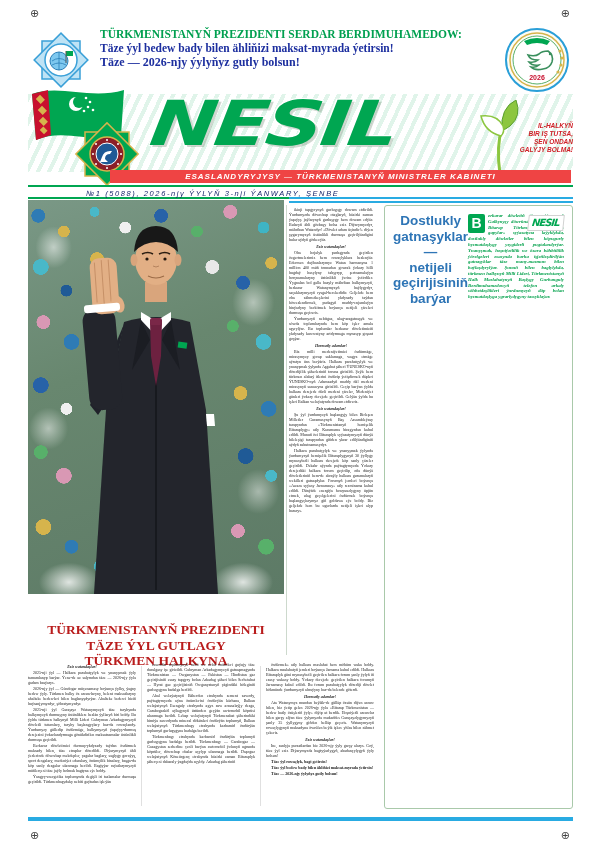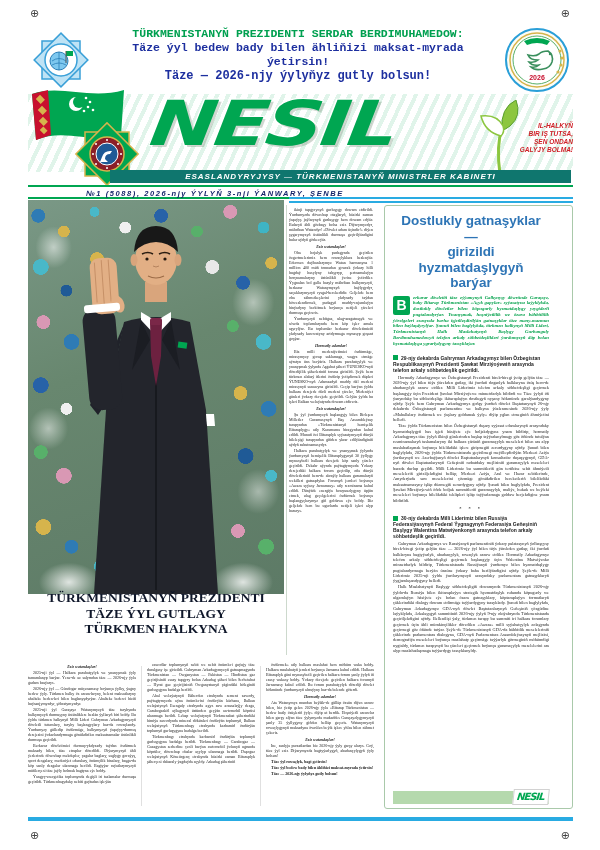--- a/index.html
+++ b/index.html
@@ -3,41 +3,41 @@
 <meta charset="utf-8">
 <style>
   html,body{margin:0;padding:0;}
   body{width:600px;height:850px;position:relative;background:#ffffff;overflow:hidden;
        font-family:"Liberation Serif",serif;-webkit-font-smoothing:antialiased;}
   .abs{position:absolute;}
   
   .regmark{position:absolute;font-size:11px;color:#444;font-family:"DejaVu Sans",sans-serif;}
   
   .hdr{position:absolute;top:27px;left:28px;width:544px;height:66px;}
-  .hdr-center{position:absolute;left:72px;right:76px;top:0;text-align:center;font-family:Liberation Mono, monospace;}
+  .hdr-center{position:absolute;left:72px;right:76px;top:0;font-family:Liberation Serif, serif;}
   .hdr-l1{color:#00a050;font-weight:bold;font-size:11.5px;line-height:14px;}
   .hdr-l2,.hdr-l3,.hdr-l4{color:#1d2f9f;font-weight:bold;font-size:11.5px;line-height:14px;}
   .hdr-l4{font-size:12px;}
   
   .mast{position:absolute;top:94px;left:28px;width:545px;height:106px;}
   .mast-stripes{position:absolute;left:0;top:0;right:0;height:78px;
      background:repeating-linear-gradient(115deg,rgba(0,166,81,.12) 0 4px,rgba(255,255,255,0) 4px 10px);}
   .nesil{position:absolute;left:118px;top:-6px;font-family:"DejaVu Sans",sans-serif;
      font-weight:bold;font-style:italic;font-size:62px;line-height:72px;color:#00a651;
      letter-spacing:-2px;display:inline-block;transform:skewX(-8deg) scaleX(1.28);transform-origin:left bottom;
      text-shadow:2px 2px 0 rgba(120,140,120,.35), -1px -1px 0 #fff,1px -1px 0 #fff,-1px 1px 0 #fff;}
   .slogan{position:absolute;right:0;top:28px;width:74px;text-align:right;color:#cf2027;
      font-family:"Liberation Sans",sans-serif;font-weight:bold;font-style:italic;
      font-size:6.5px;line-height:8px;}
-  .founder{position:absolute;left:82px;right:2px;top:76px;height:13px;background:#0f766e;
+  .founder{position:absolute;left:82px;right:2px;top:76px;height:13px;background:#ef4444;
      color:#fff;font-family:"Liberation Sans",sans-serif;font-weight:bold;font-style:italic;
      font-size:8px;line-height:13px;text-align:center;letter-spacing:1px;}
   .issue{position:absolute;left:0;right:0;top:91px;height:14px;border-top:2px solid #00a651;
      border-bottom:2px solid #00a651;color:#16266b;font-family:"Liberation Sans",sans-serif;
-     font-weight:bold;font-style:italic;font-size:7.5px;line-height:13px;letter-spacing:1.6px;
+     font-weight:normal;font-style:italic;font-size:7.5px;line-height:13px;letter-spacing:1.6px;
      padding-left:58px;box-sizing:border-box;}
   
   .bluebar{position:absolute;background:#29abe2;}
   .vrule{position:absolute;width:1px;background:#cdd9cd;}
   
   .photo{position:absolute;left:28px;top:200px;width:256px;height:394px;overflow:hidden;}
   .photo-bg{position:absolute;inset:0;
     background-image:
      radial-gradient(7px 7px at 4% 4%, #2e7bb5 96%, transparent 100%),
      radial-gradient(6px 6px at 14% 8%, #d6b44c 96%, transparent 100%),
@@ -74,33 +74,33 @@
      radial-gradient(5px 5px at 44% 91%, #f0f0f0 96%, transparent 100%),
      radial-gradient(7px 7px at 70% 93%, #d6b44c 96%, transparent 100%),
      radial-gradient(26px 30px at 10% 12%, rgba(255,255,255,.55), transparent 70%),
      radial-gradient(30px 34px at 88% 26%, rgba(255,255,255,.5), transparent 70%),
      radial-gradient(28px 30px at 8% 58%, rgba(255,255,255,.5), transparent 70%),
      radial-gradient(30px 32px at 90% 74%, rgba(255,255,255,.45), transparent 70%),
      radial-gradient(40px 26px at 16% 97%, rgba(255,255,255,.8), transparent 75%),
      radial-gradient(40px 26px at 84% 97%, rgba(255,255,255,.8), transparent 75%),
      linear-gradient(160deg,#7a9886 0%,#68876f 40%,#5d7a66 100%);}
   
-  .lead-hl{position:absolute;left:28px;top:590px;width:256px;text-align:center;color:#0f172a;
+  .lead-hl{position:absolute;left:28px;top:622px;width:256px;text-align:center;color:#b91c1c;
      font-family:"Liberation Serif",serif;font-weight:bold;font-size:13.5px;line-height:15.5px;}
   
   .midcol{position:absolute;left:289px;top:207px;width:84px;height:450px;overflow:hidden;}
   .bcols{position:absolute;left:28px;top:662px;width:346px;height:148px;overflow:hidden;}
   .bcol{position:absolute;top:0;width:108px;height:148px;overflow:hidden;}
   .para{font-size:4px;line-height:5px;text-align:justify;color:#1c1c1c;text-indent:5px;margin:0 0 1px 0;}
   .para.sub{font-weight:bold;font-style:italic;text-align:center;text-indent:0;margin:2px 0 1px 0;}
   .para.wish{font-weight:bold;text-align:left;margin-top:1px;}
   
   .sidebar{position:absolute;left:384px;top:205px;width:189px;height:604px;background:#fff;
      border:1px solid #a9c9aa;border-radius:3px;box-sizing:border-box;display:flex;
-     flex-direction:column;padding:7px 23px 4px 8px;}
+     flex-direction:row;padding:7px 8px 4px 8px;}
   .sb-title{color:#2e75b6;font-family:"Liberation Sans",sans-serif;font-weight:bold;
      font-size:13.5px;line-height:15.5px;text-align:center;margin-bottom:4px;}
   .sb-intro{color:#00a04a;font-weight:bold;font-style:italic;font-size:4.8px;line-height:5.8px;
      text-align:justify;margin-bottom:4px;}
   .dropcap{float:left;width:17px;height:19px;background:#00a651;color:#fff;border-radius:2px;
      font-family:"Liberation Sans",sans-serif;font-weight:bold;font-style:normal;font-size:14px;
      line-height:19px;text-align:center;margin:1px 3px 0 0;}
   .sb-flow{flex:1;overflow:hidden;}
   .sb-flow .para{font-size:4.3px;line-height:5.3px;}
   .sb-flow .para.bullet{font-family:"Liberation Sans",sans-serif;font-weight:bold;font-size:5px;
@@ -303,21 +303,21 @@
       <div class="para p">Ine, sanlyja pursatlardan biz 2026-njy ýyly garşy alarys. Goý, täze ýyl eziz Diýarymyzda bagtyýarlygyň, abadançylygyň ýyly bolsun!</div>
       <div class="para wish">Täze ýyl rowaçlyk, bagt getirsin!</div>
       <div class="para wish">Täze ýyl bedew bady bilen ähliňizi maksat-myrada ýetirsin!</div>
       <div class="para wish">Täze — 2026-njy ýylyňyz gutly bolsun!</div>
     </div>
 </div>
 
 <div class="sidebar">
   <div class="sb-title">
       <div class="hl-line">Dostlukly gatnaşyklar —</div>
-      <div class="hl-line">girizildi hyzmatdaşlygyň</div>
+      <div class="hl-line">netijeli geçirijisiniň</div>
       <div class="hl-line">barýar</div>
     </div>
   <div class="sb-intro">
     <span class="dropcap">B</span><span>erkarar döwletiň täze eýýamynyň Galkynyşy döwründe Garaşsyz, baky Bitarap Türkmenistan «Açyk gapylar» syýasatyna laýyklykda, dostlukly döwletler bilen köpugurly hyzmatdaşlygy yzygiderli pugtalandyrýar. Ynanyşmak, hoşniýetlilik we özara bähbitlilik ýörelgeleri esasynda barha işjeňleşdirilýän gatnaşyklar täze many-mazmun bilen baýlaşdyrylýar. Şunuň bilen baglylykda, türkmen halkynyň Milli Lideri, Türkmenistanyň Halk Maslahatynyň Başlygy Gurbanguly Berdimuhamedowyň telefon arkaly söhbetdeşlikleri ýurdumyzyň däp bolan hyzmatdaşlyga ygrarlydygyny tassyklaýar.</span>
   </div>
   <div class="sb-flow">
       <div class="para bullet">29-njy dekabrda Gahryman Arkadagymyz bilen Özbegistan Respublikasynyň Prezidenti Şawkat Mirziýoýewiň arasynda telefon arkaly söhbetdeşlik geçirildi.</div>
       <div class="para p">Hormatly Arkadagymyz we Özbegistanyň Prezidenti birek-biregi ýetip gelýän täze — 2026-njy ýyl bilen tüýs ýürekden gutlap, iki ýurduň doganlyk halklaryna ösüş hem-de abadançylyk arzuw etdiler. Milli Liderimiz telefon arkaly söhbetdeşligi geçirmek başlangyjy üçin Prezident Şawkat Mirziýoýewe minnetdarlyk bildirdi we Täze ýylyň öň ýanyndaky bu söhbetdeşlige ikitaraplaýyn dostlugyň nyşany hökmünde garalýandygyny aýtdy. Şeýle hem Gahryman Arkadagymyz goňşy ýurduň döwlet Baştutanynyň 26-njy dekabrda Özbegistanyň parlamentine we halkyna ýüzlenmesinde 2026-njy ýyly «Mahallalary ösdürmek we ýaşlary goldamak ýyly» diýip yglan etmeginiň ähmiýetini belledi.</div>
       <div class="para p">Täze ýylda Türkmenistan bilen Özbegistanyň daşary syýasat edaralarynyň arasyndaky hyzmatdaşlygyň has işjeň häsiýete eýe boljakdygyna ynam bildirip, hormatly Arkadagymyz täze ýylyň ilkinji günlerinden başlap taýýarlanylmagy göz öňünde tutulýan resminamalaryň taslamalaryny iki halkara çäräniň guramaçylyk meseleleri bilen ara alyp maslahatlaşmak boýunça bilelikdäki işlere girişmegiň zerurdygyny aýtdy. Şunuň bilen baglylykda, 2026-njy ýylda Türkmenistanda geçirilmegi meýilleşdirilýän Merkezi Aziýa ýurtlarynyň we Azerbaýjanyň döwlet Baştutanlarynyň konsultatiw duşuşygynyň, GDA-nyň döwlet Baştutanlarynyň Geňeşiniň nobatdaky mejlisiniň guramaçylyk meseleleri barada durlup geçildi. Milli Liderimiz bu sammitleriň gün tertibine sebit ähmiýetli meseleleriň giriziljekdigini belläp, Merkezi Aziýa, Aral we Hazar sebitlerinde, Amyderýada suw meselelerini çözmäge gönükdirilen hereketleriň bilelikdäki maksatnamasyny işläp düzmegiň zerurdygyny aýtdy. Şunuň bilen baglylykda, Prezident Şawkat Mirziýoýewiň öňde boljak sammitleriň guramaçylyk, maliýe, hukuk we beýleki meseleleri boýunça bilelikdäki teklipleri işläp taýýarlamaga goldaw berjekdigine ynam bildirildi.</div>
       <div class="para sep">* * *</div>

